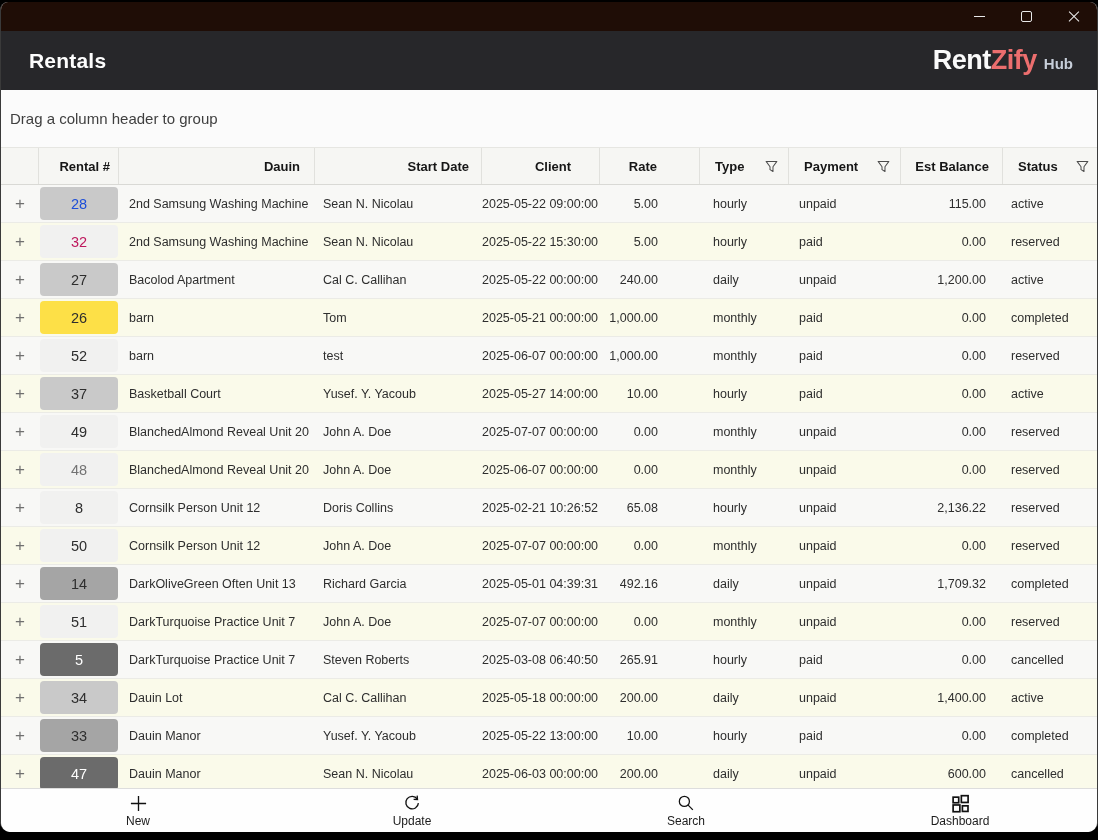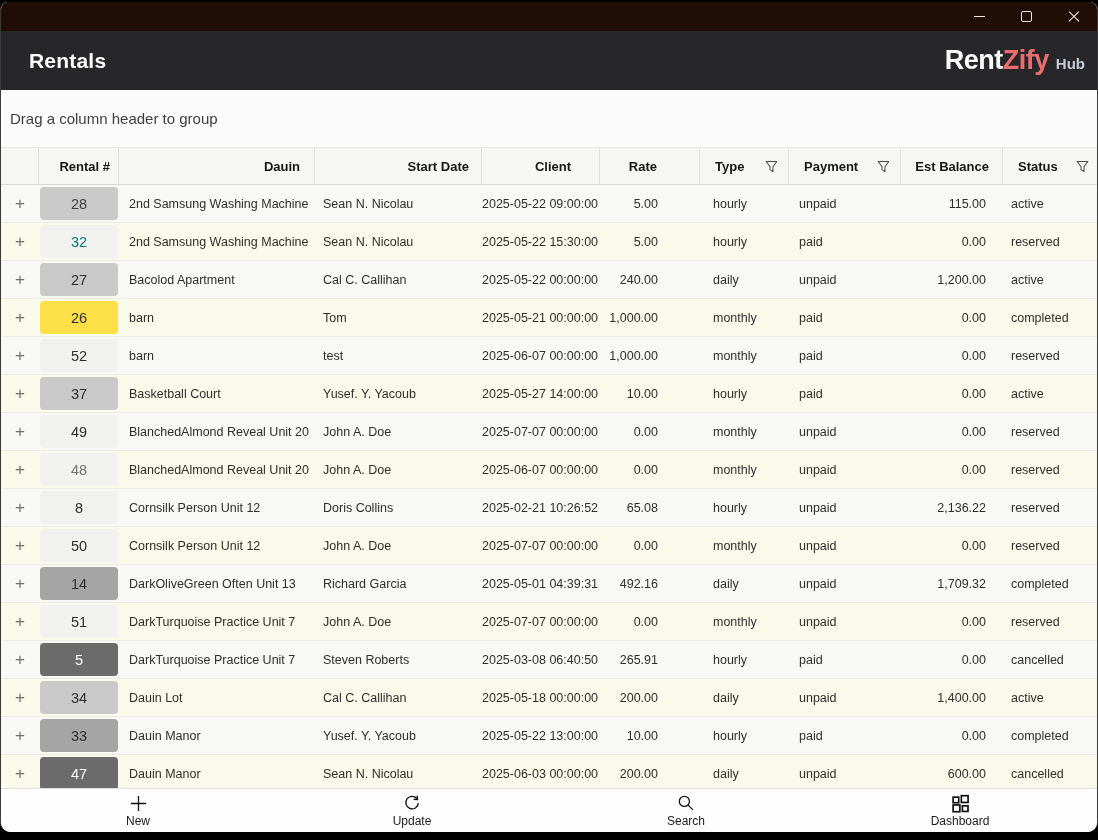--- a/index.html
+++ b/index.html
@@ -17,21 +17,21 @@
   
   .titlebar{height:29px;flex:0 0 29px;background:#1f0d06;display:flex;justify-content:flex-end;align-items:stretch;}
   .tb-btn{width:47px;border:none;background:transparent;display:flex;align-items:center;justify-content:center;cursor:pointer;padding:0;}
   .glyph-min{display:block;width:11px;height:1px;background:#e8e8e8;}
   .glyph-max{display:block;width:9px;height:9px;border:1px solid #e8e8e8;border-radius:2px;}
   .glyph-close{position:relative;display:block;width:12px;height:12px;}
   .glyph-close::before,.glyph-close::after{content:'';position:absolute;left:-1px;top:5.4px;width:14px;height:1.2px;background:#ededed;}
   .glyph-close::before{transform:rotate(45deg);}
   .glyph-close::after{transform:rotate(-45deg);}
   
-  .appbar{height:59px;flex:0 0 59px;background:#27272a;display:flex;align-items:center;justify-content:space-between;padding:0 12px 0 28px;box-sizing:border-box;}
+  .appbar{height:59px;flex:0 0 59px;background:#27272a;display:flex;align-items:center;justify-content:space-between;padding:0 24px 0 28px;box-sizing:border-box;}
   .page-title{color:#fdfdfd;font-size:21px;font-weight:700;letter-spacing:.2px;}
   .brand{display:flex;align-items:baseline;}
   .brand .b1{font-size:27px;font-weight:800;color:#fafafa;letter-spacing:-.5px;}
   .brand .b2{font-size:27px;font-weight:800;letter-spacing:-.5px;}
   .brand .b3{font-size:15px;font-weight:700;color:#c7ced9;margin-left:7px;}
   
   .group-panel{height:57px;flex:0 0 57px;background:#fbfbfb;display:flex;align-items:center;padding-left:9px;box-sizing:border-box;}
   .group-panel span{font-size:15px;color:#3f3f3f;}
   
   .grid{flex:1 1 auto;display:flex;flex-direction:column;overflow:hidden;background:#f8f8f6;}
@@ -145,35 +145,35 @@
             <svg width="13" height="13" viewBox="0 0 14 14">
               <path d="M1.2 1.5h11.6L8.6 7.2v5.2L5.4 10.4V7.2L1.2 1.5z" fill="none" stroke="#4c4c4c" stroke-width="1.1" stroke-linejoin="round"></path>
             </svg>
           </span>
         </div>
       </div>
     <div class="gbody" id="gbody">
         <div class="grow cols">
           <div class="dc d0">+</div>
           <div class="dc d1">
-            <div class="pill" style="background: rgb(201, 201, 201); color: #404040;">28</div>
+            <div class="pill" style="background: rgb(201, 201, 201); color: #1d4ed8;">28</div>
           </div>
           <div class="dc d2">2nd Samsung Washing Machine</div>
           <div class="dc d3">Sean N. Nicolau</div>
           <div class="dc d4">2025-05-22 09:00:00</div>
           <div class="dc d5">5.00</div>
           <div class="dc d6">hourly</div>
           <div class="dc d7">unpaid</div>
           <div class="dc d8">115.00</div>
           <div class="dc d9">active</div>
         </div>
         <div class="grow cols alt">
           <div class="dc d0">+</div>
           <div class="dc d1">
-            <div class="pill" style="background: rgb(241, 241, 240); color: #0f766e;">32</div>
+            <div class="pill" style="background: rgb(241, 241, 240); color: #be185d;">32</div>
           </div>
           <div class="dc d2">2nd Samsung Washing Machine</div>
           <div class="dc d3">Sean N. Nicolau</div>
           <div class="dc d4">2025-05-22 15:30:00</div>
           <div class="dc d5">5.00</div>
           <div class="dc d6">hourly</div>
           <div class="dc d7">paid</div>
           <div class="dc d8">0.00</div>
           <div class="dc d9">reserved</div>
         </div>

